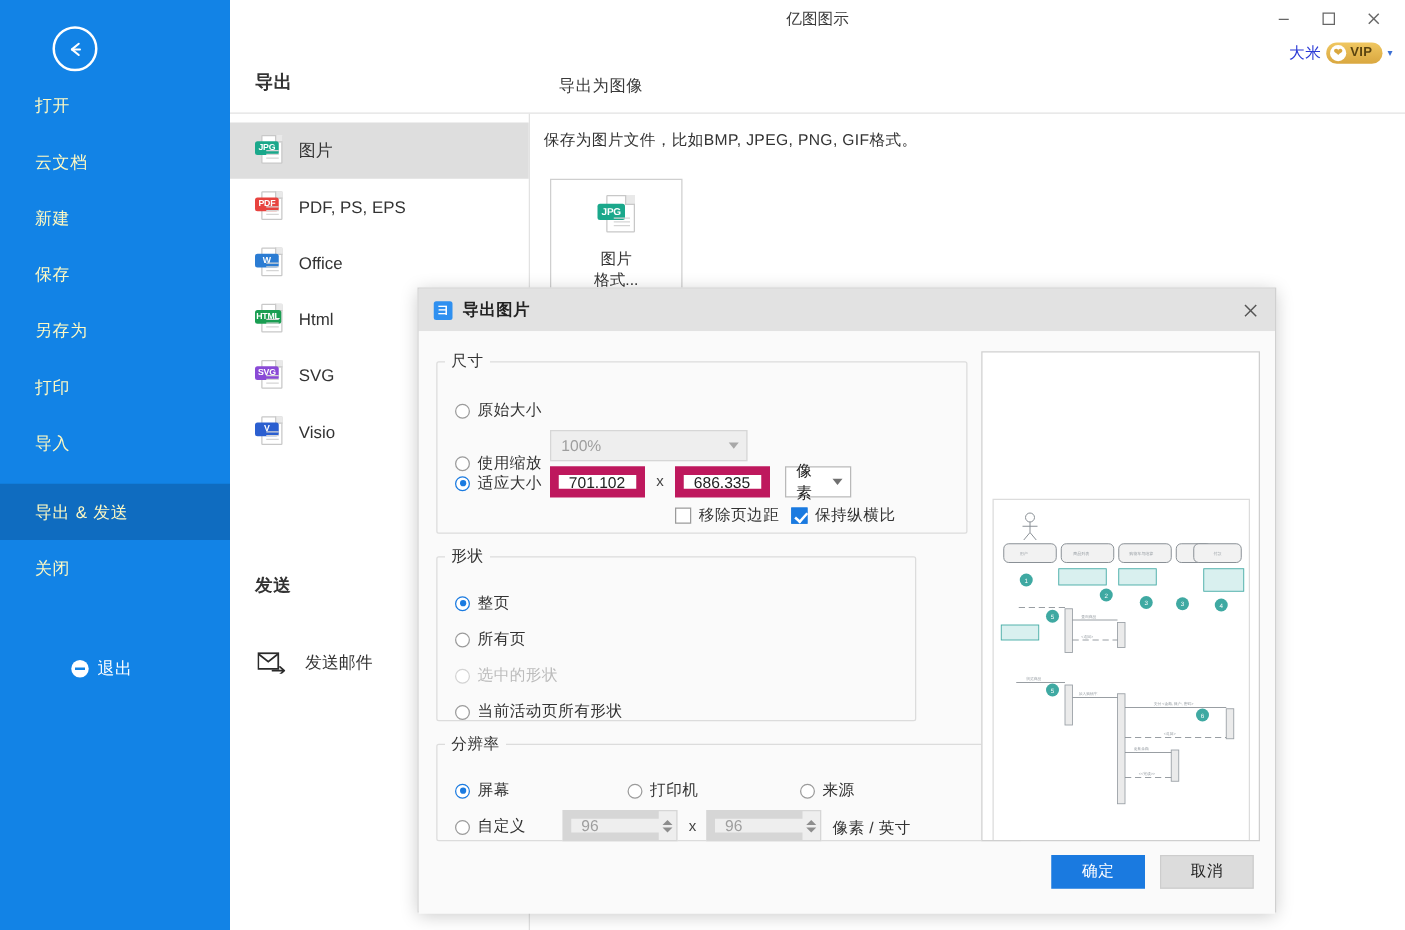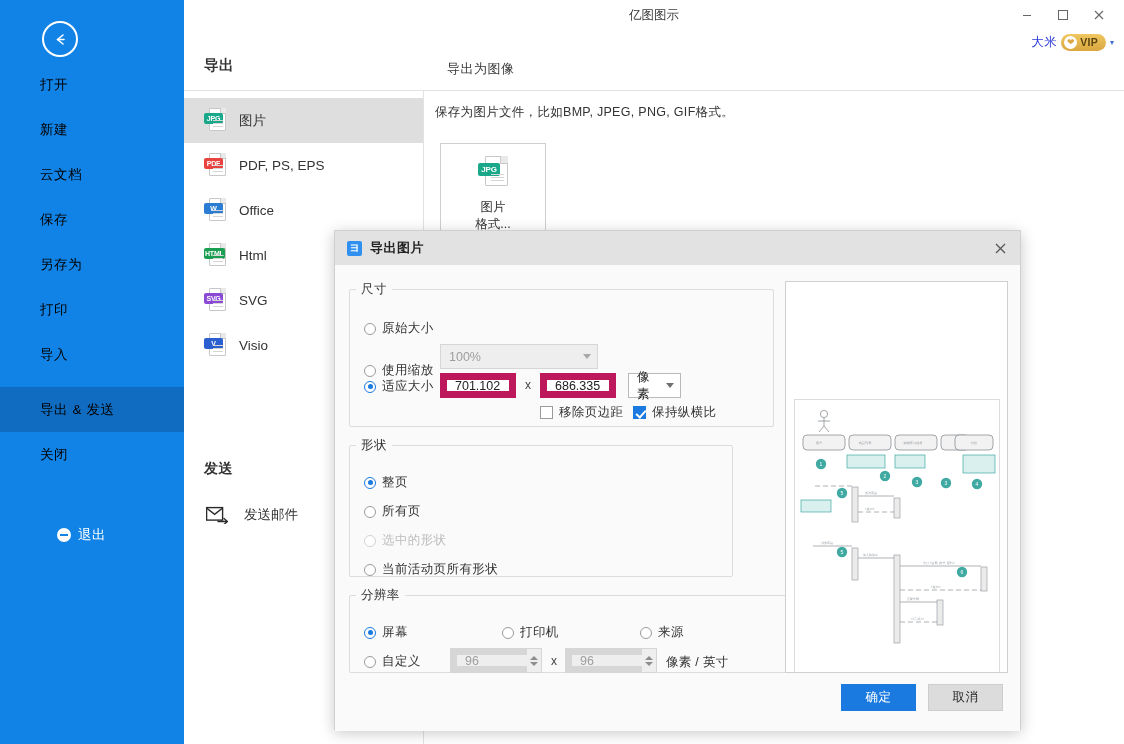--- a/index.html
+++ b/index.html
@@ -48,22 +48,22 @@
     position:absolute; left:0; top:0; width:184px; height:744px;
     background:#1283e6;
   }
   .back-btn {
     position:absolute; left:42px; top:21px; width:36px; height:36px;
     border:2px solid #fff; border-radius:50%;
     display:flex; align-items:center; justify-content:center;
   }
   .nav-list { position:absolute; left:0; top:62px; width:184px; }
   .nav-item {
-    height:45px; line-height:45px; padding-left:40px;
-    color:#000000; font-size:13.5px; letter-spacing:.6px;
+    height:45px; line-height:45px; padding-left:28px;
+    color:#fef9c3; font-size:13.5px; letter-spacing:.6px;
   }
   .nav-item.active { background:#0f6cc0;margin-top:10px; }
   .exit-item {
     height:45px; display:flex; align-items:center; padding-left:57px; gap:7px;
     color:#fff; font-size:13.5px; letter-spacing:.6px;
   }
   .exit-icon {
     width:14px;height:14px;border-radius:50%;background:#fff;
     display:flex;align-items:center;justify-content:center;flex:0 0 auto;
   }
@@ -110,21 +110,21 @@
   }
   .fmt-card {
     position:absolute; left:440px; top:143px; width:106px; height:106px;
     border:1px solid #cfcfcf; background:#fff;
     display:flex; flex-direction:column; align-items:center; padding-top:12px;
   }
   .fmt-card .card-label { margin-top:9px; font-size:12.5px; color:#333; text-align:center; line-height:17px;}
 
   .send-hdr { position:absolute; left:204px; top:460px; font-size:14px; font-weight:bold; color:#333; letter-spacing:.5px;}
   .send-item {
-    position:absolute; left:195px; top:495px; width:210px; height:40px;
+    position:absolute; left:195px; top:510px; width:210px; height:40px;
     display:flex; align-items:center; gap:14px; padding-left:11px;
     font-size:13.5px; color:#333;
   }
 
   
   .dlg-shadow {
     position:absolute; left:334px; top:230px; width:687px; height:500px;
     box-shadow:0 3px 14px rgba(0,0,0,.22); background:#fafafa;
     border:1px solid #d0d0d0;
   }
@@ -223,22 +223,22 @@
 
   <div class="sidebar">
     <div class="back-btn">
       <svg width="17" height="17" viewBox="0 0 17 17">
         <path d="M11 4 L5.5 8.5 L11 13" fill="none" stroke="#ffffff" stroke-width="1.6" stroke-linecap="round" stroke-linejoin="round"></path>
         <line x1="5.5" y1="8.5" x2="12" y2="8.5" stroke="#ffffff" stroke-width="1.6" stroke-linecap="round"></line>
       </svg>
     </div>
     <div class="nav-list" id="nav-list">
         <div class="nav-item"><span>打开</span></div>
+        <div class="nav-item"><span>云文档</span></div>
         <div class="nav-item"><span>新建</span></div>
-        <div class="nav-item"><span>云文档</span></div>
         <div class="nav-item"><span>保存</span></div>
         <div class="nav-item"><span>另存为</span></div>
         <div class="nav-item"><span>打印</span></div>
         <div class="nav-item"><span>导入</span></div>
         <div class="nav-item active"><span>导出 &amp; 发送</span></div>
         <div class="nav-item"><span>关闭</span></div>
       </div>
     <div class="exit-item" style="position:absolute;left:0;top:512px;width:184px;">
       <span class="exit-icon">
           <i></i>

